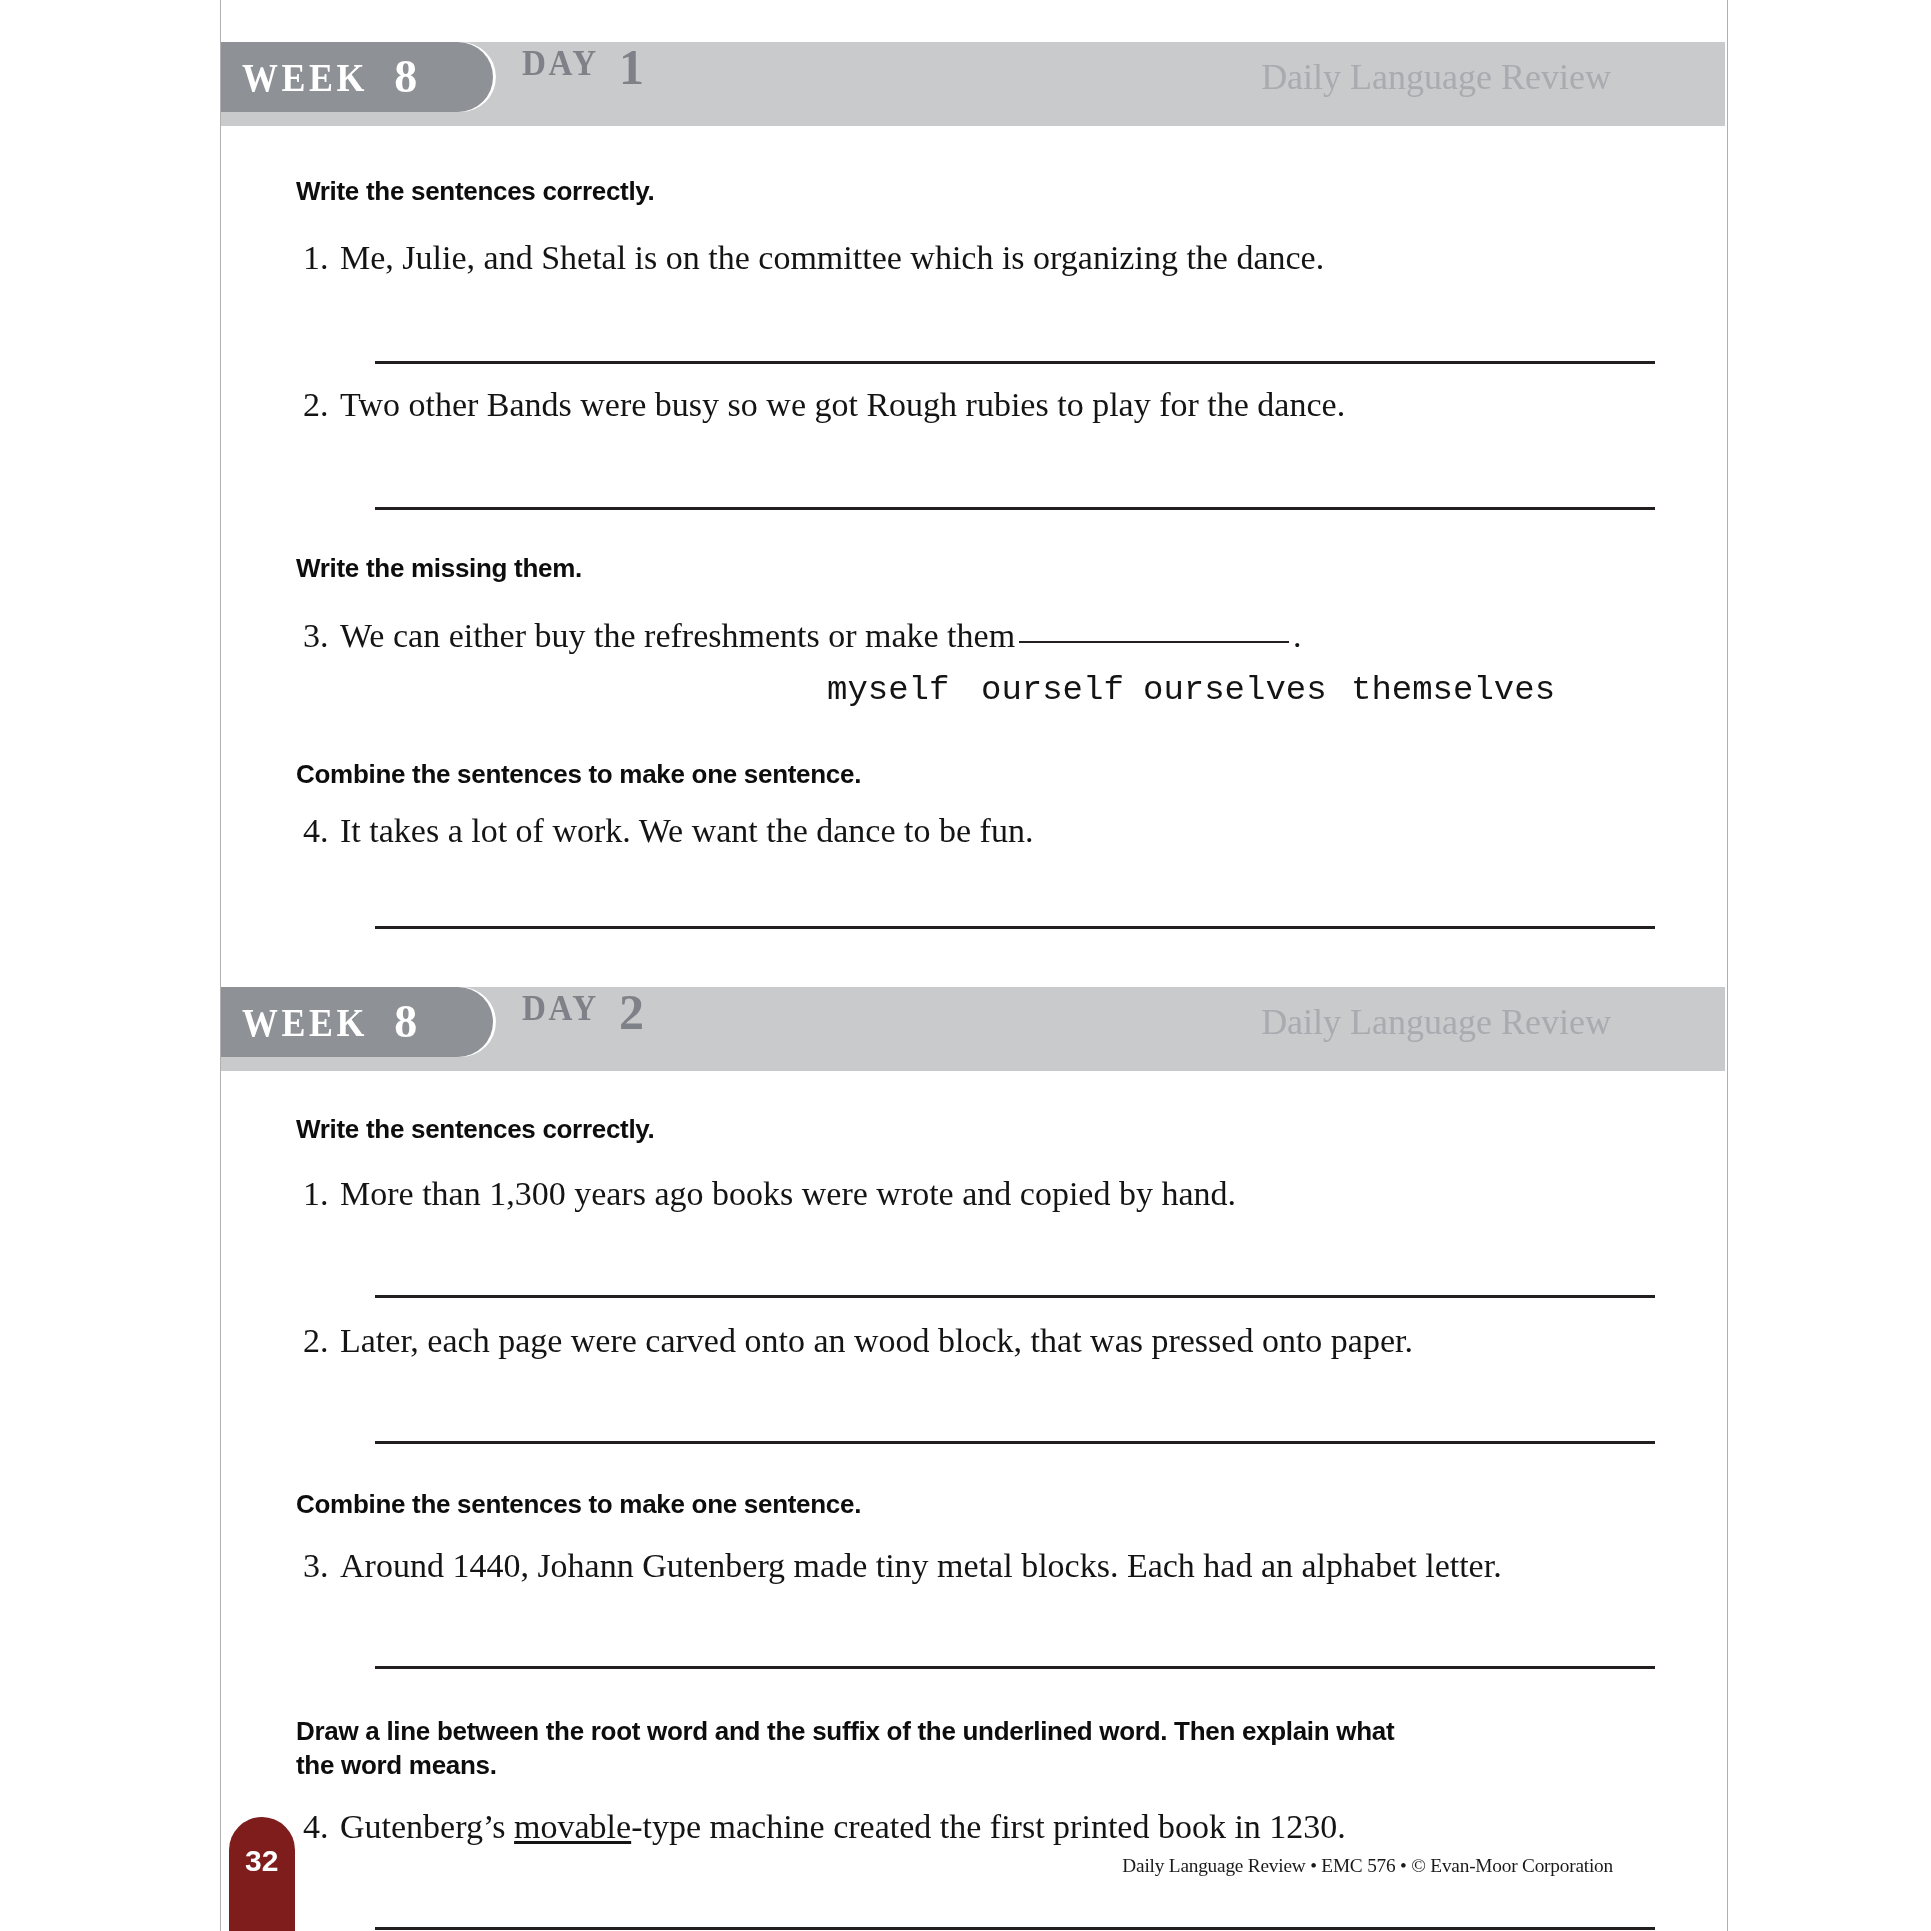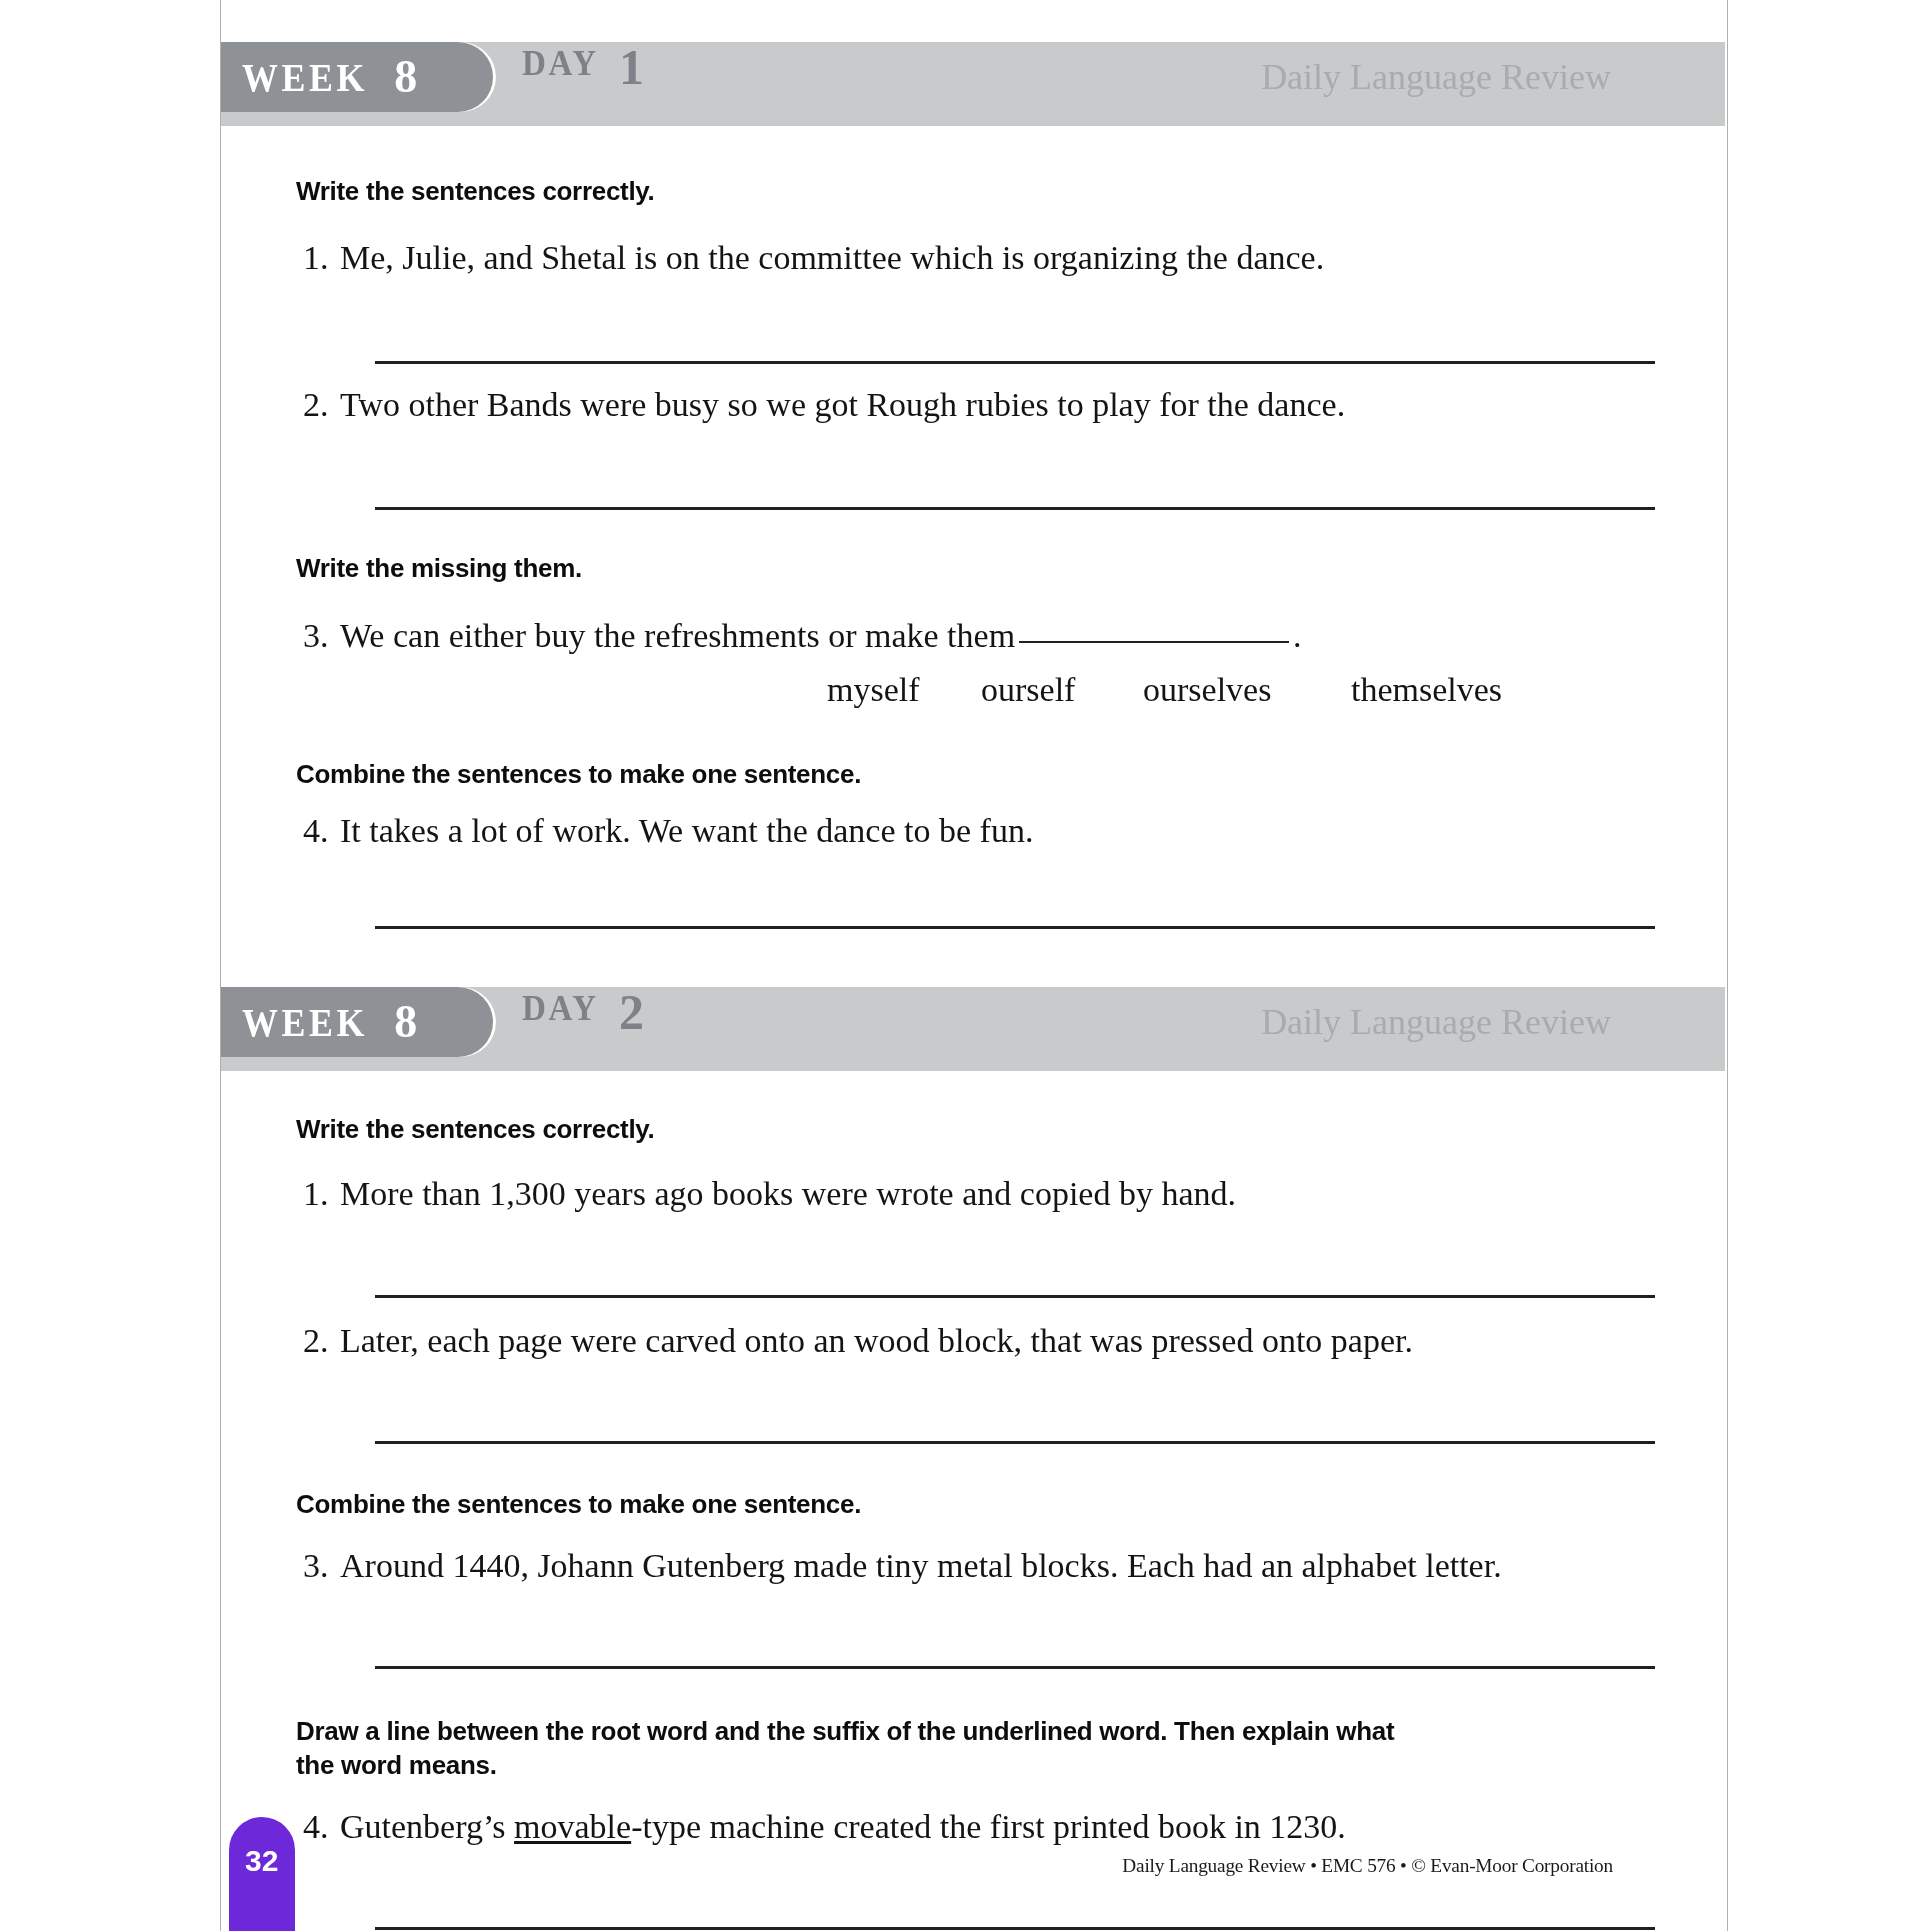--- a/index.html
+++ b/index.html
@@ -158,21 +158,21 @@
   }
   .word-choices span { display: inline-block; }
 
   
   .page-tab {
     position: absolute;
     left: 7.7px;
     bottom: 0;
     width: 66px;
     height: 114px;
-    background: #6d28d9;
+    background: #7f1d1d;
     border-top-left-radius: 33px;
     border-top-right-radius: 33px;
     color: #ffffff;
     font-family: "Liberation Sans", sans-serif;
     font-size: 30px;
     font-weight: bold;
     text-align: center;
     padding-top: 27px;
     box-sizing: border-box;
   }
@@ -228,21 +228,21 @@
 
     <div class="direction" style="margin-top:21px;">Write the missing them.</div>
 
     <div class="item" style="margin-top:29px;">
       <span class="item-num">3.</span>
       <span class="item-text">
         <span>We can either buy the refreshments or make them</span><span class="blank-inline"></span><span>.</span>
       </span>
     </div>
 
-    <div class="word-choices" style="margin-top:13.5px;padding-left:531px;">
+    <div class="word-choices" style="margin-top:13.5px;padding-left:531px;font-family:Liberation Mono, monospace;">
       <span style="width:154px;">myself</span>
       <span style="width:162px;">ourself</span>
       <span style="width:208px;">ourselves</span>
       <span>themselves</span>
     </div>
 
     <div class="direction" style="margin-top:48px;">Combine the sentences to make one sentence.</div>
 
     <div class="item" style="margin-top:19.3px;">
       <span class="item-num">4.</span>

